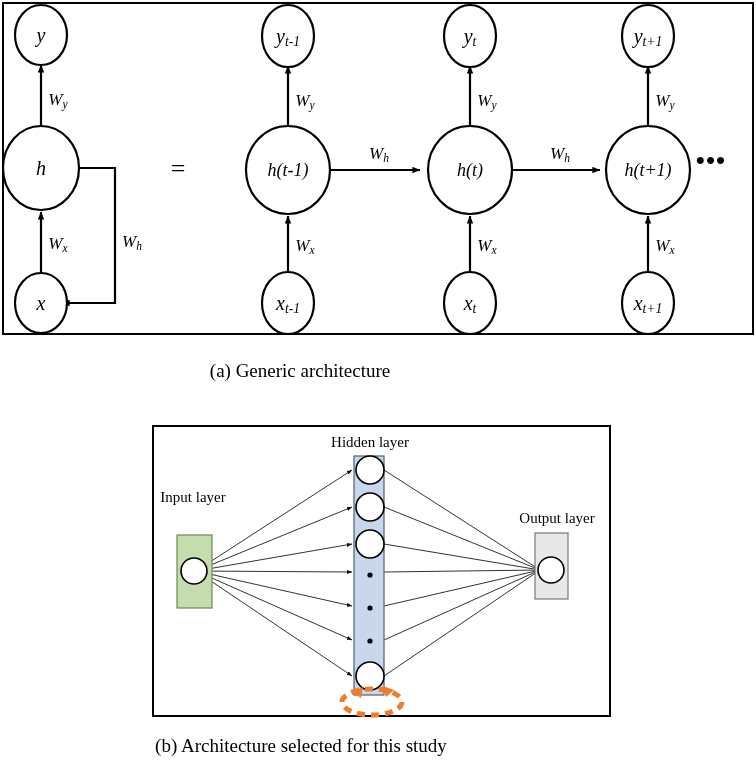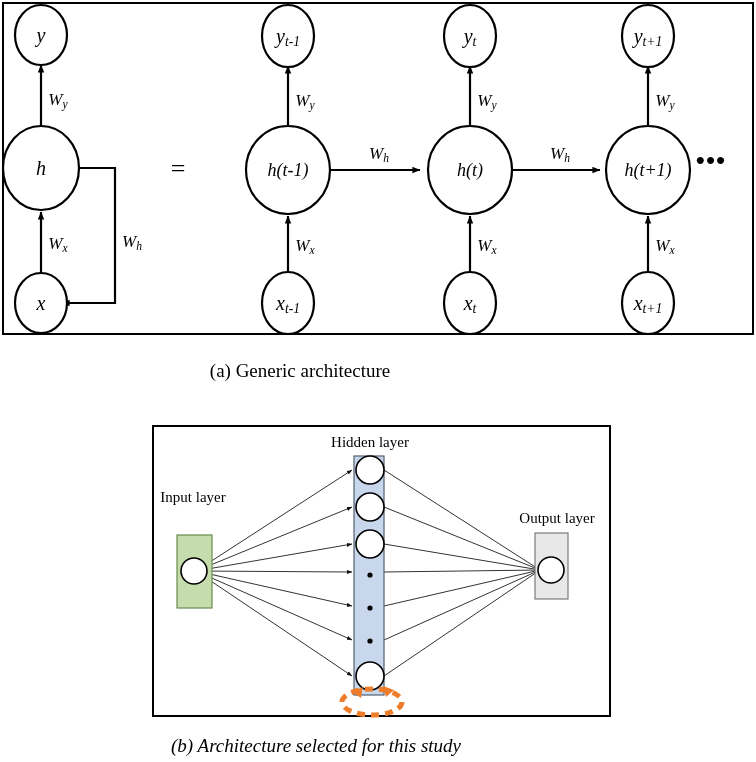--- a/index.html
+++ b/index.html
@@ -54,21 +54,21 @@
 
   .caption {
     position: absolute;
     width: 600px;
     text-align: center;
     font-size: 19px;
     font-family: "Liberation Serif", "DejaVu Serif", serif;
     color: #000;
   }
   #caption-a { top: 360px; left: 0; }
-  #caption-b { top: 735px; left: 16px; font-style: italic; }
+  #caption-b { top: 735px; left: 1px; }
 
   
   text {
     font-family: "Liberation Serif", "DejaVu Serif", serif;
     fill: #000;
   }
   .node-label {
     font-style: italic;
     font-size: 20px;
     text-anchor: middle;

